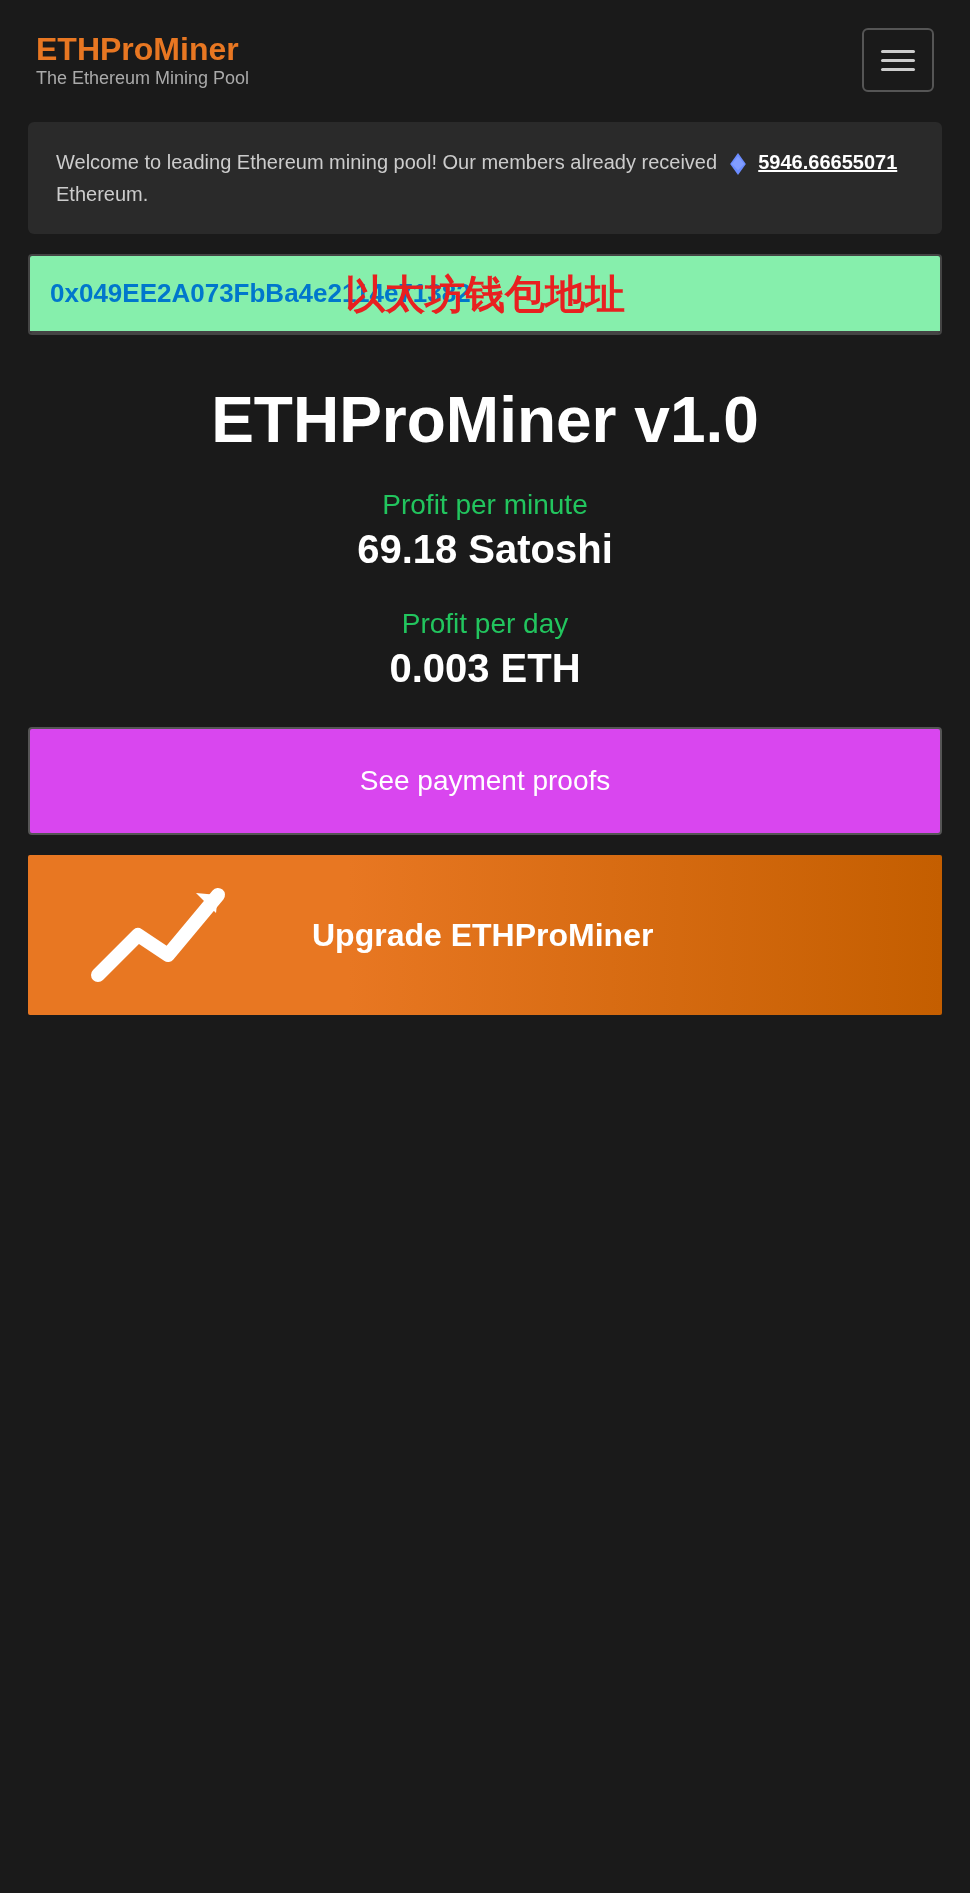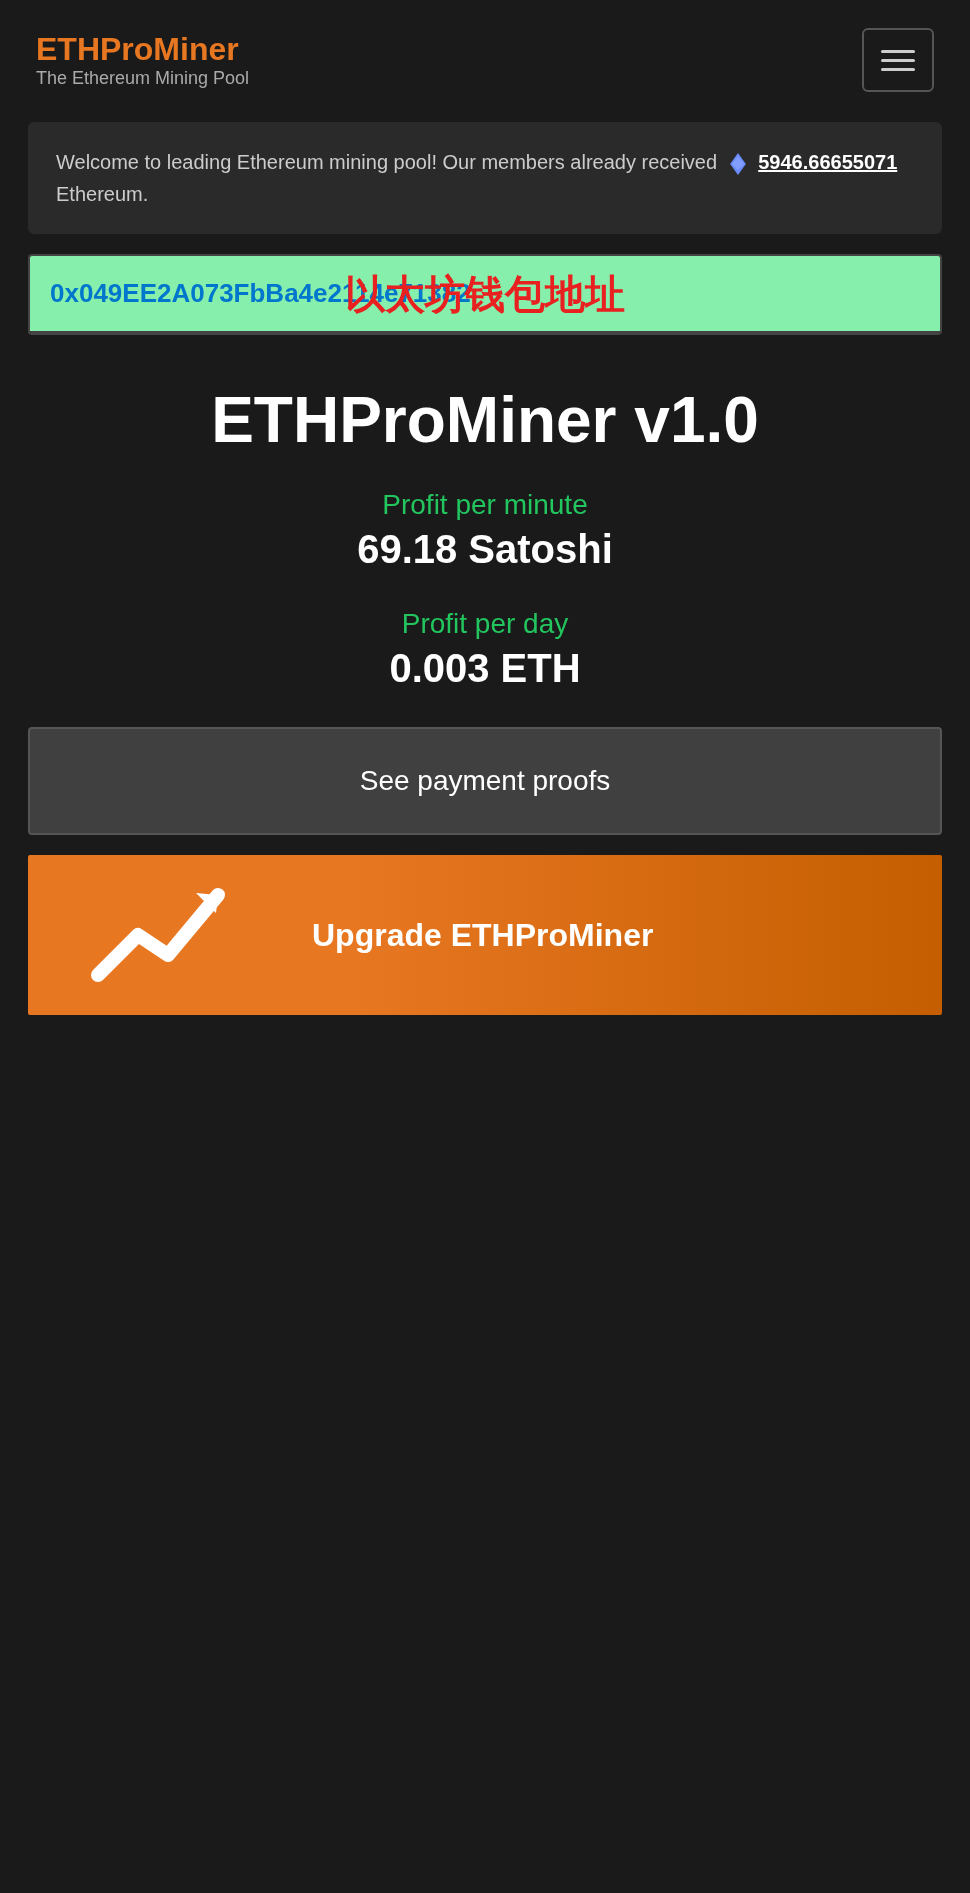--- a/index.html
+++ b/index.html
@@ -187,21 +187,21 @@
     .stat-value {
       font-size: 40px;
       font-weight: 900;
       color: #fff;
     }
 
     
     .payment-proofs-btn {
       display: block;
       margin: 20px 28px 20px 28px;
-      background-color: #404040;
+      background-color: #d946ef;
       border: 2px solid #555;
       border-radius: 4px;
       color: #fff;
       font-size: 28px;
       padding: 36px 20px;
       text-align: center;
       cursor: pointer;
       width: calc(100% - 56px);
     }
 

